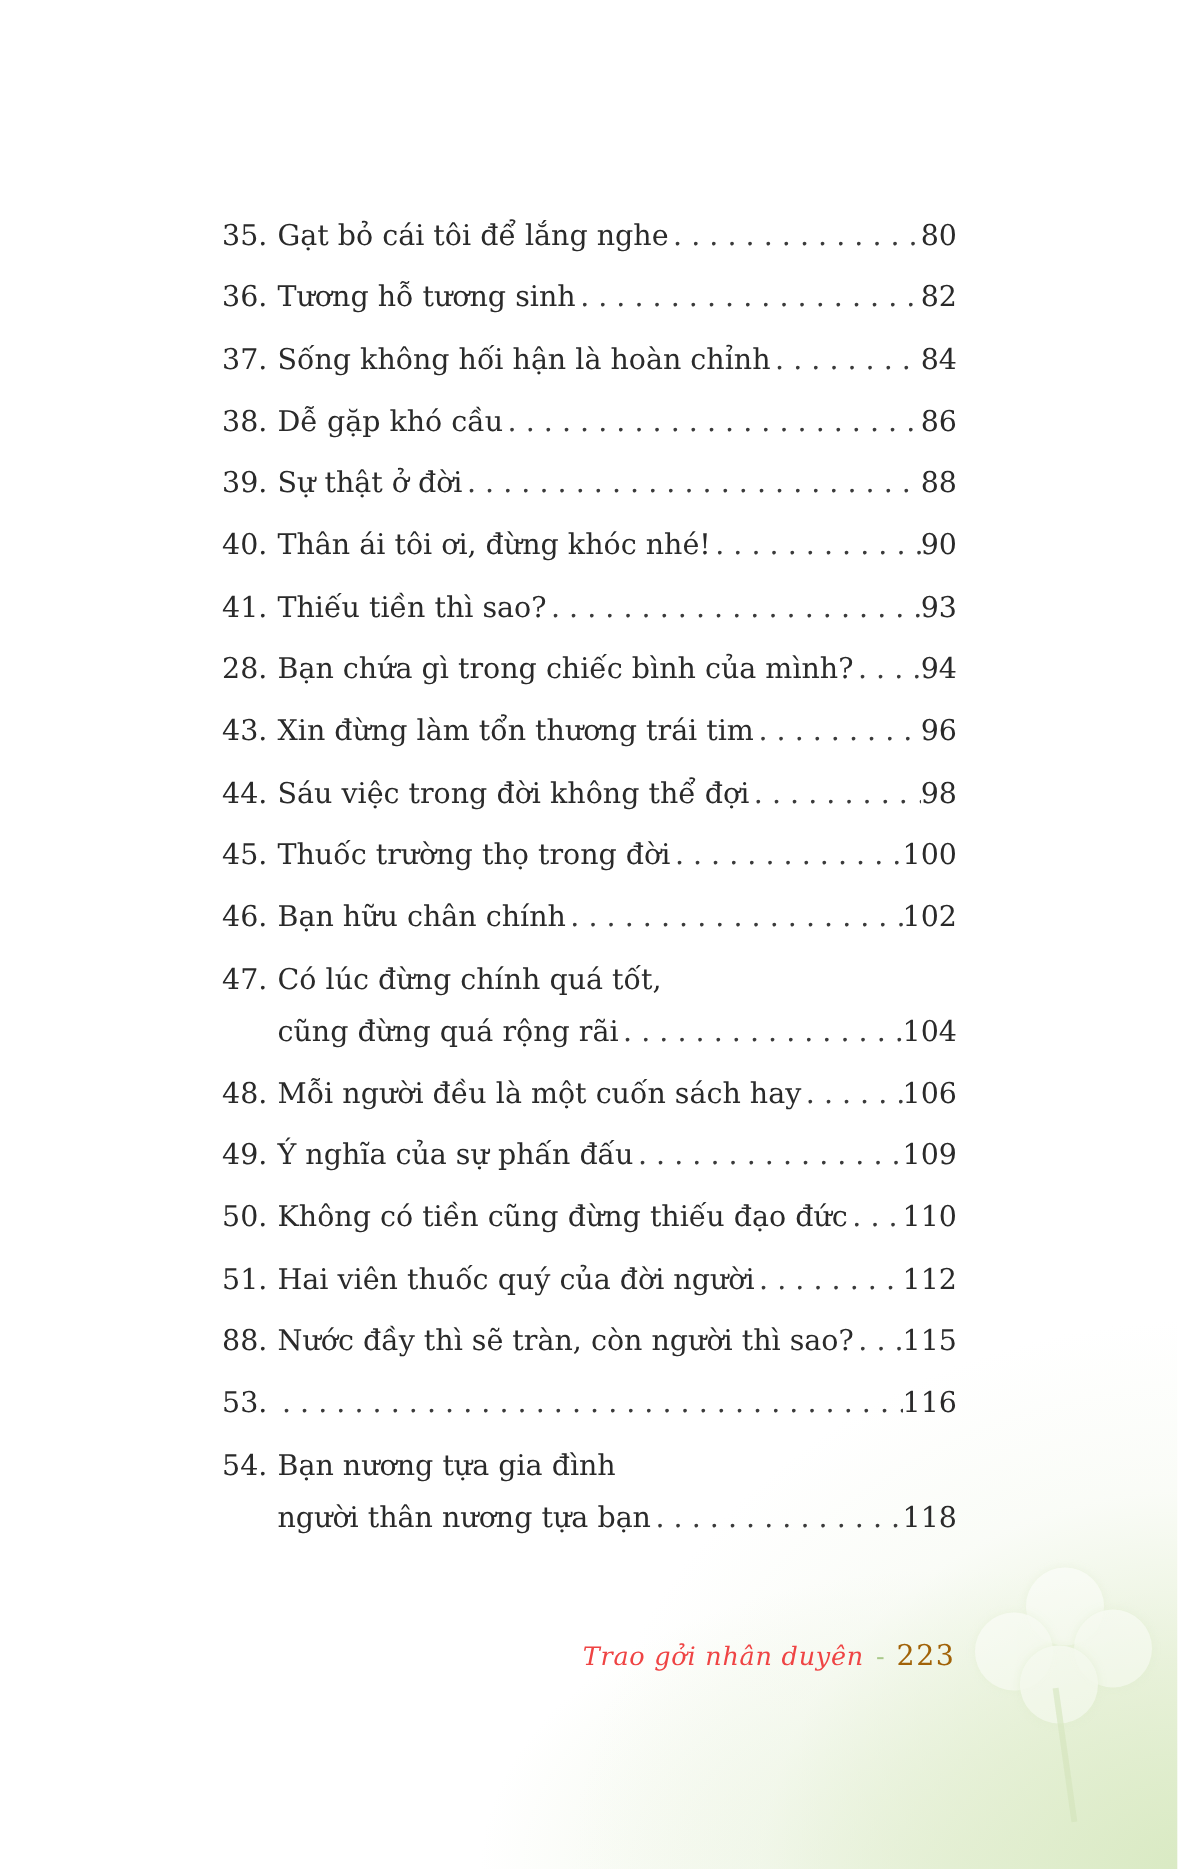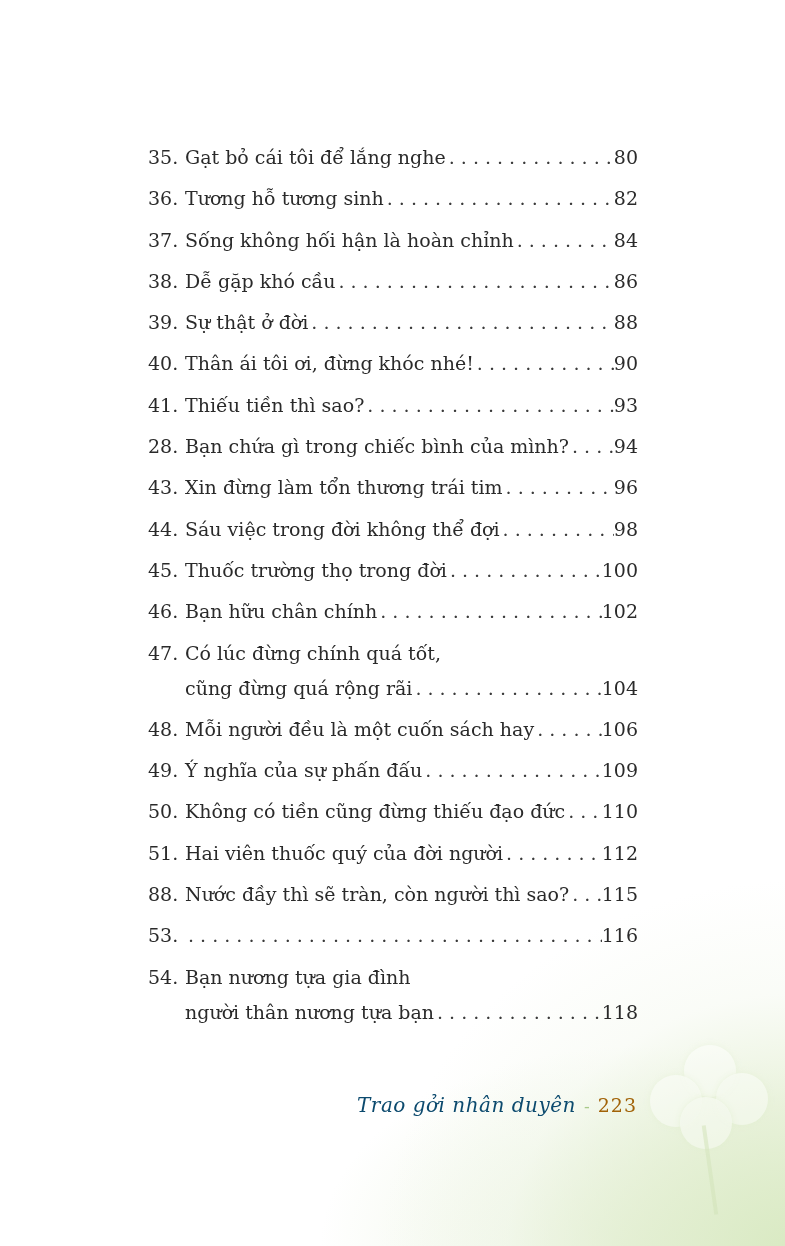--- a/index.html
+++ b/index.html
@@ -103,22 +103,22 @@
       position: absolute;
       top: 1093px;
       right: 148px;
       display: flex;
       align-items: baseline;
       gap: 8px;
     }
     .footer-title {
       font-family: "DejaVu Serif", "Liberation Serif", serif;
       font-style: italic;
-      font-size: 20px;
-      color: #0c4a6e;
+      font-size: 17px;
+      color: #ef4444;
       letter-spacing: 0.5px;
     }
     .footer-dash {
       font-size: 17px;
       color: #a9c98a;
     }
     .footer-page {
       font-size: 19px;
       color: #a16207;
       letter-spacing: 1px;

